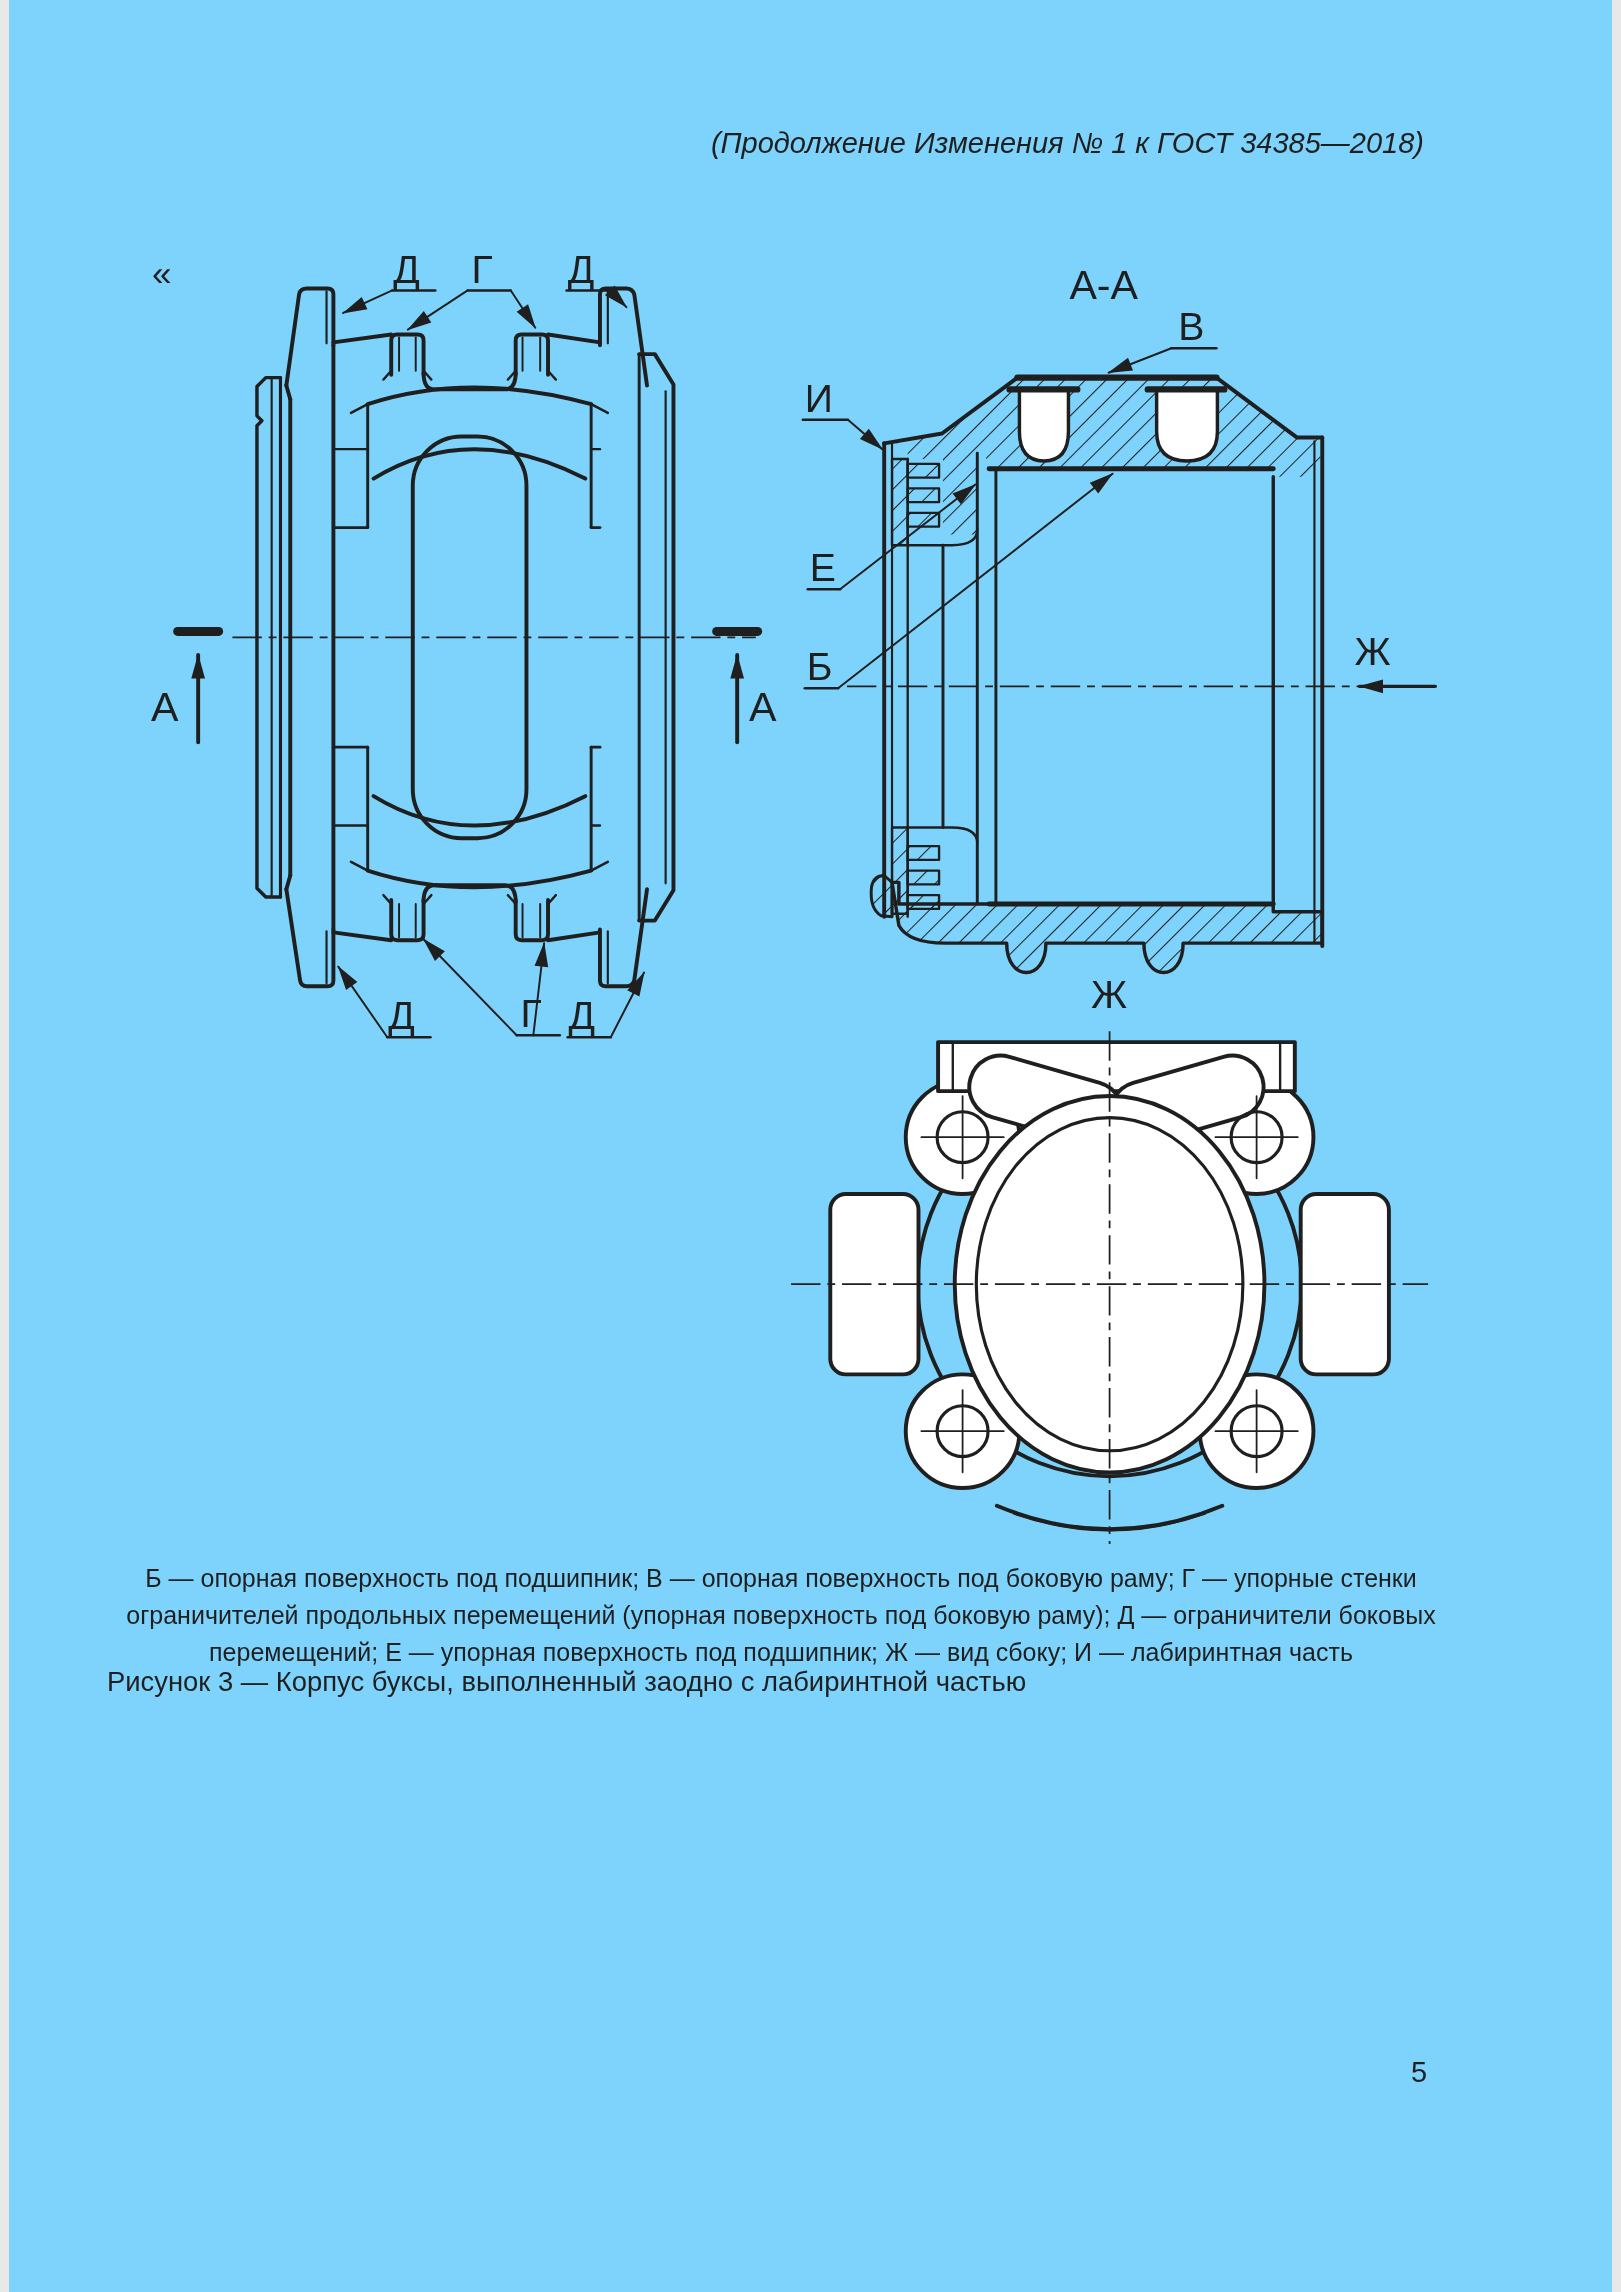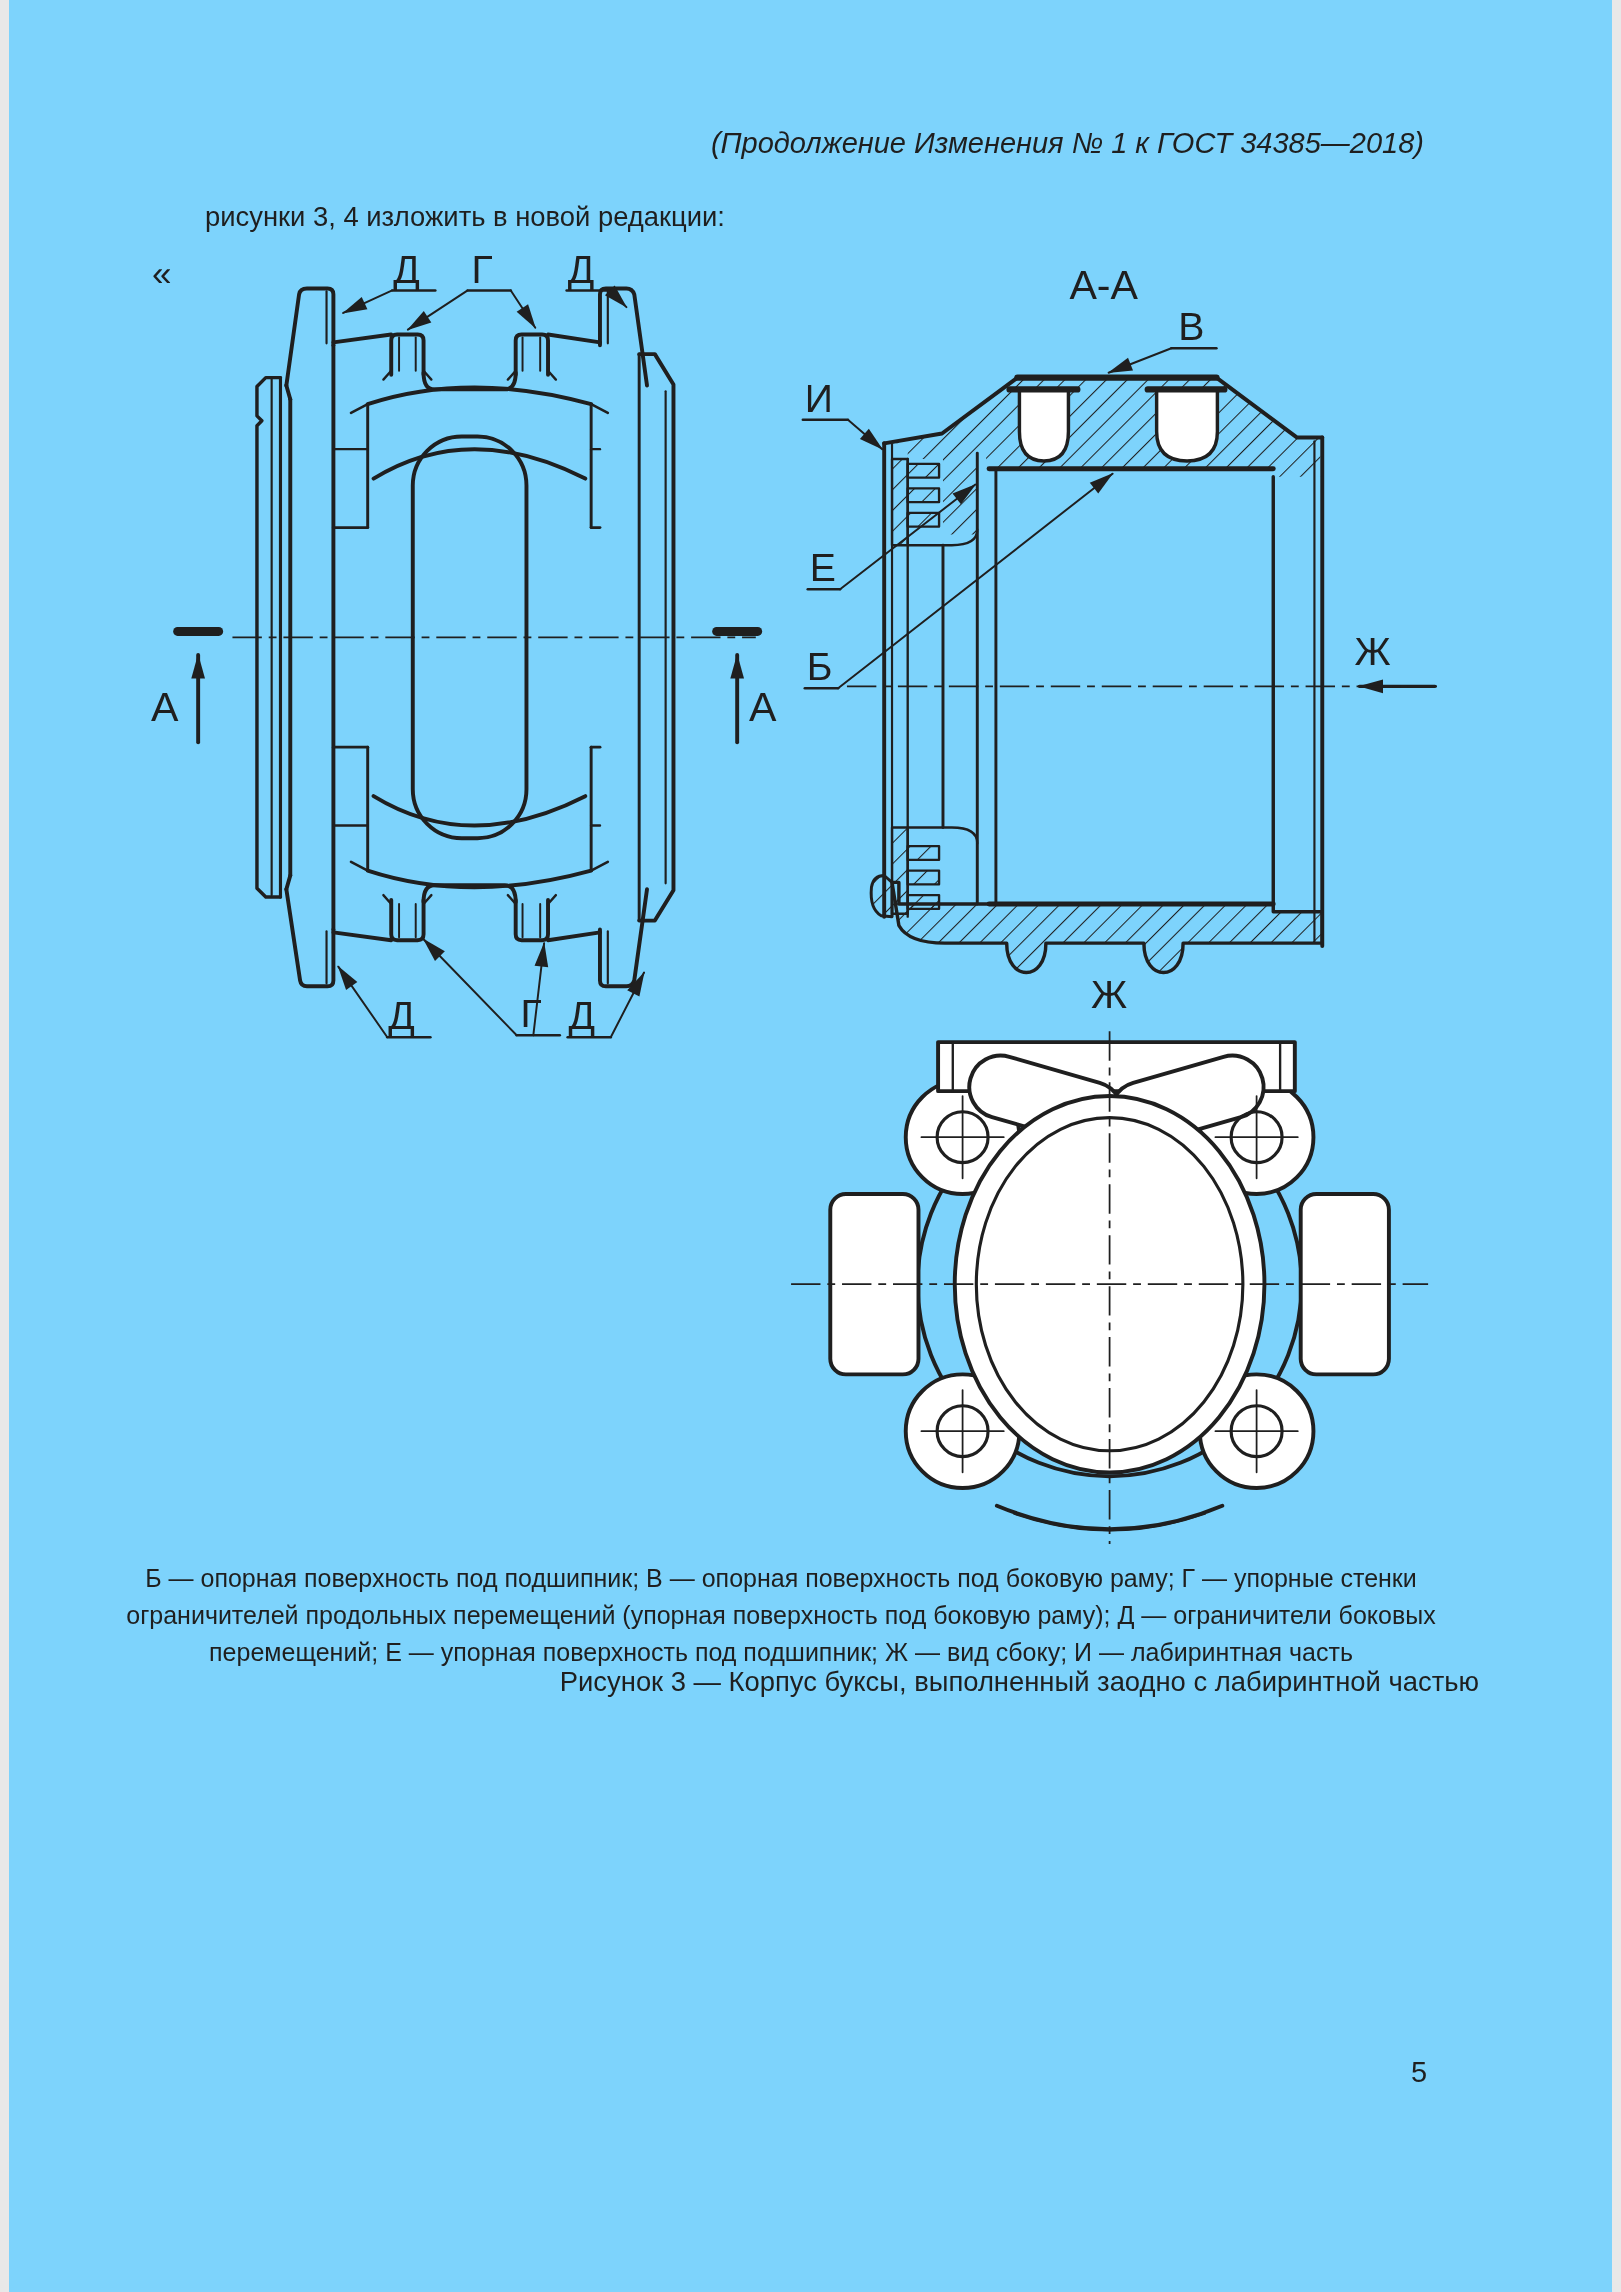--- a/index.html
+++ b/index.html
@@ -26,21 +26,21 @@
     top:253px;left:143px;
     font-size:35px;
   }
   .legend{
     top:1560px;left:86px;width:1372px;
     text-align:center;
     font-size:25px;line-height:37px;
   }
   .caption{
     top:1666px;left:98px;width:1372px;
-    text-align:right;
+    text-align:left;
     font-size:27.4px;white-space:nowrap;
   }
   .pagenum{
     top:2056px;left:1402px;
     font-size:29px;
   }
   svg{position:absolute;left:0;top:0;}
   svg text{
     font-family:"Liberation Sans", sans-serif;
     fill:#1f1f1f;
@@ -48,21 +48,20 @@
   .lbl{font-size:40px;}
   .lblA{font-size:42px;}
   .ttl{font-size:42px;}
 </style>
 </head>
 <body>
 
 <div class="page">
 
   <div class="abs hdr">(Продолжение Изменения № 1 к ГОСТ 34385—2018)</div>
-  <div class="abs intro">рисунки 3, 4 изложить в новой редакции:</div>
   <div class="abs oquote">«</div>
   <div class="abs legend">Б — опорная поверхность под подшипник; В — опорная поверхность под боковую раму; Г — упорные стенки ограничителей продольных перемещений (упорная поверхность под боковую раму); Д — ограничители боковых перемещений; Е — упорная поверхность под подшипник; Ж — вид сбоку; И — лабиринтная часть</div>
   <div class="abs caption">Рисунок 3 — Корпус буксы, выполненный заодно с лабиринтной частью</div>
   <div class="abs pagenum">5</div>
 
   <svg width="1621" height="2293" viewBox="0 0 1654 2339">
     <defs>
       <pattern id="hatch" patternUnits="userSpaceOnUse" width="15" height="15" patternTransform="rotate(45)">
         <line x1="0" y1="0" x2="0" y2="15" stroke="#1f1f1f" stroke-width="2.1"></line>
       </pattern>

